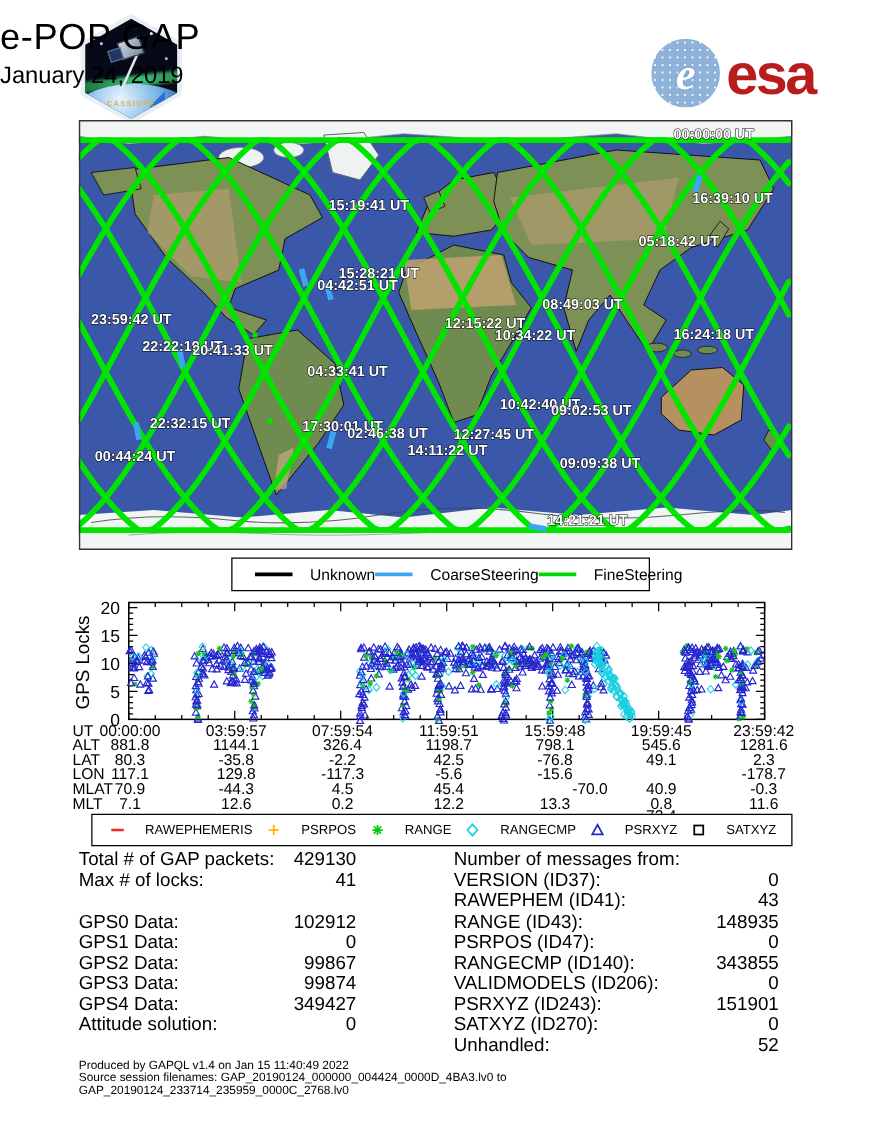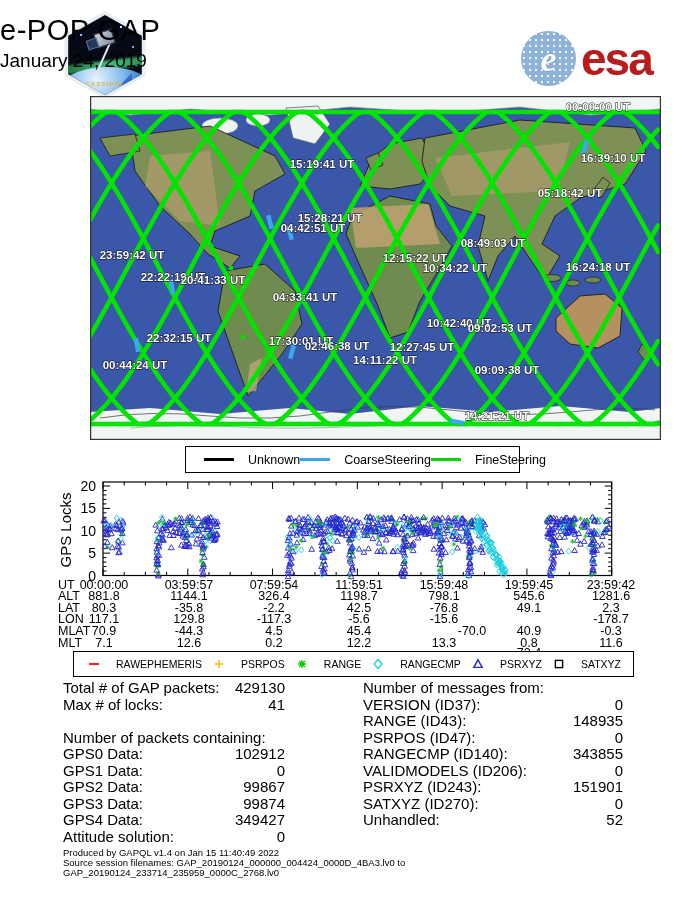--- a/index.html
+++ b/index.html
@@ -43,21 +43,21 @@
   .esa-globe{width:55px;height:55px;border-radius:50%;
     background-color:#8fb2d8;
     background-image:radial-gradient(#f3f7fb 22%,rgba(255,255,255,0) 24%);
     background-size:6px 6px;position:relative;}
   .esa-e{position:absolute;left:0;top:0;width:55px;height:55px;display:flex;align-items:center;
     justify-content:center;font-family:"Liberation Serif",serif;font-style:italic;
     font-weight:bold;font-size:36px;color:#ffffff;text-shadow:0 0 2px #5e87b8;}
   .esa-word{font-size:46px;font-weight:bold;color:#b91c1c;letter-spacing:-2px;line-height:1;}
 
   
-  .map-wrap{position:absolute;left:63px;top:96px;width:571px;height:344px;margin-left:27px;}
+  .map-wrap{position:absolute;left:63px;top:96px;width:571px;height:344px;}
 
   
   .legend-box{position:absolute;border:1.5px solid #000;background:#fff;
     display:flex;align-items:center;justify-content:space-between;box-sizing:border-box;}
   #map-legend{left:185px;top:446px;width:335px;height:27px;padding:0 18px;font-size:12.5px;}
   #marker-legend{left:73px;top:651px;width:561px;height:26px;padding:0 12px;font-size:10.5px;}
   .leg-item{display:flex;align-items:center;gap:14px;white-space:nowrap;}
   .leg-line{width:30px;height:2.6px;}
 
   
@@ -1433,31 +1433,31 @@
           <rect x="-3.6" y="-3.6" width="7.2" height="7.2" fill="none" stroke="#000000" stroke-width="1.4"></rect>
         </svg>
         <div>SATXYZ</div>
       </div>
     </div>
 
   <div class="stats-col" id="stats-left">
       <div class="stat-line"><div style="display: inline; text-align: center;">Total # of GAP packets:</div><div class="stat-val">429130</div></div>
       <div class="stat-line"><div style="display: inline;">Max # of locks:</div><div class="stat-val">41</div></div>
       <div class="stat-line">&nbsp;</div>
-      <div class="stat-line"><div style="display: inline;">Number of packets containing:</div></div>
       <div class="stat-line"><div style="display: inline;">GPS0 Data:</div><div class="stat-val">102912</div></div>
       <div class="stat-line"><div style="display: inline;">GPS1 Data:</div><div class="stat-val">0</div></div>
       <div class="stat-line"><div style="display: inline;">GPS2 Data:</div><div class="stat-val">99867</div></div>
       <div class="stat-line"><div style="display: inline;">GPS3 Data:</div><div class="stat-val">99874</div></div>
       <div class="stat-line"><div style="display: inline;">GPS4 Data:</div><div class="stat-val">349427</div></div>
       <div class="stat-line"><div style="display: inline;">Attitude solution:</div><div class="stat-val">0</div></div>
     </div>
   <div class="stats-col" id="stats-right">
       <div class="stat-line"><div style="display: inline;">Number of messages from:</div></div>
       <div class="stat-line"><div style="display: inline;">VERSION (ID37):</div><div class="stat-val">0</div></div>
+      <div class="stat-line"><div style="display: inline;">RAWEPHEM (ID41):</div><div class="stat-val">43</div></div>
       <div class="stat-line"><div style="display: inline;">RANGE (ID43):</div><div class="stat-val">148935</div></div>
       <div class="stat-line"><div style="display: inline;">PSRPOS (ID47):</div><div class="stat-val">0</div></div>
       <div class="stat-line"><div style="display: inline;">RANGECMP (ID140):</div><div class="stat-val">343855</div></div>
       <div class="stat-line"><div style="display: inline;">VALIDMODELS (ID206):</div><div class="stat-val">0</div></div>
       <div class="stat-line"><div style="display: inline;">PSRXYZ (ID243):</div><div class="stat-val">151901</div></div>
       <div class="stat-line"><div style="display: inline;">SATXYZ (ID270):</div><div class="stat-val">0</div></div>
       <div class="stat-line"><div style="display: inline;">Unhandled:</div><div class="stat-val">52</div></div>
     </div>
 
   <div class="footer">

